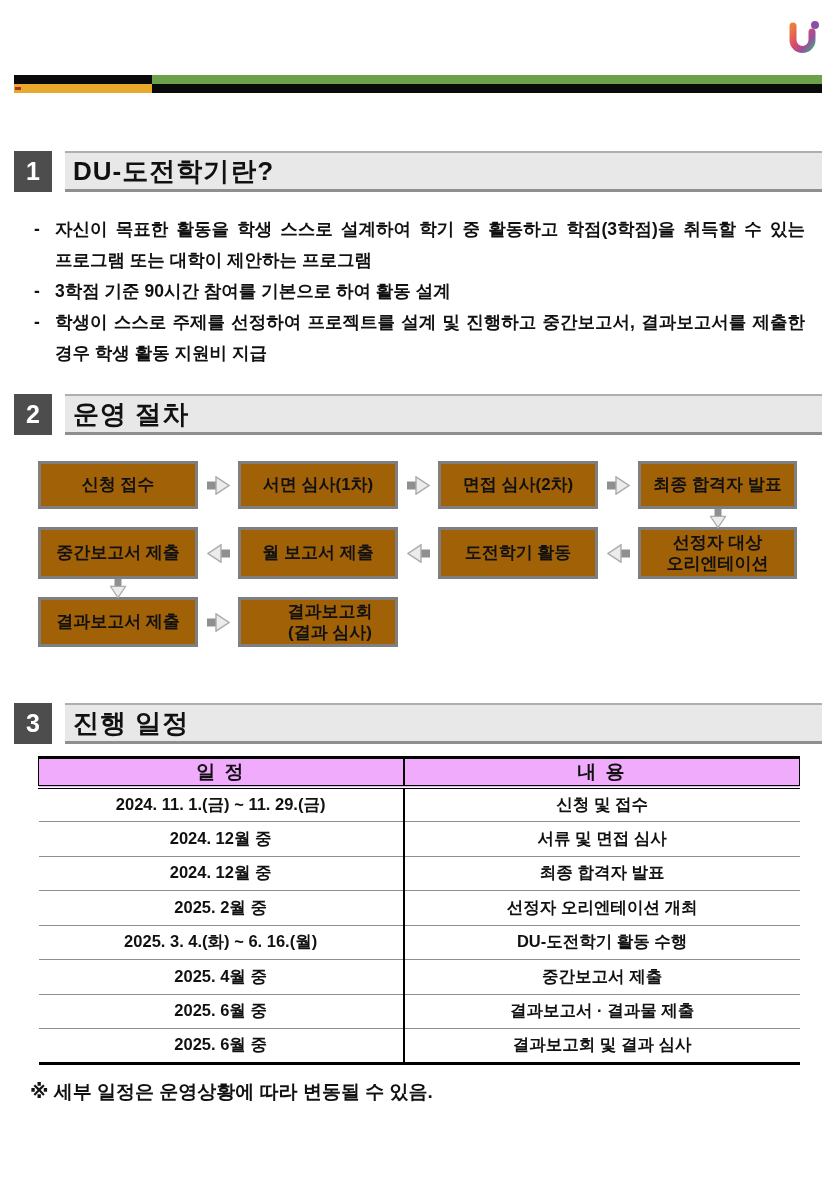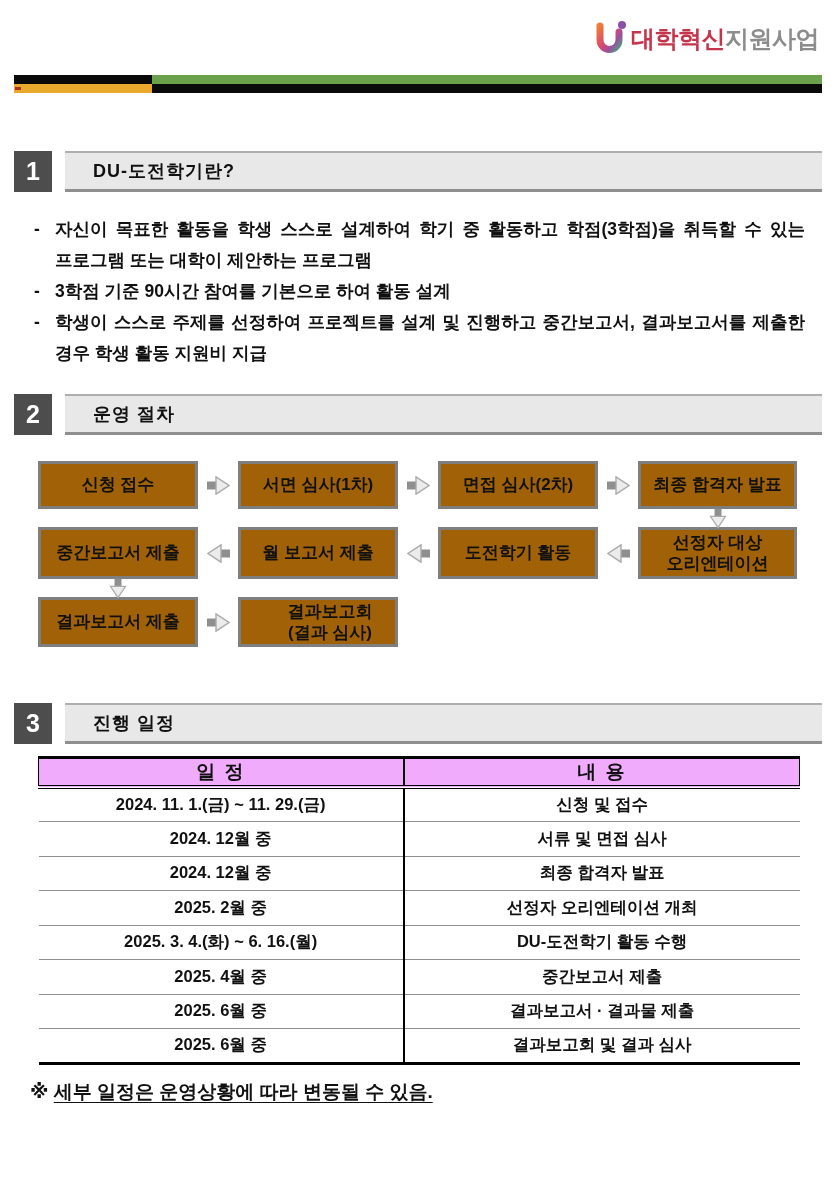--- a/index.html
+++ b/index.html
@@ -22,21 +22,21 @@
   .seg-black2 { flex:1; background:#0a0a0a; }
   .red-dot { position:absolute; left:1px; top:3px; width:6px; height:3px; background:#b03024; }
   .banner-mid { height:71px; background:#efefef; display:flex; align-items:center; justify-content:center; }
   .banner-title { font-size:33px; font-weight:800; color:#0d0d0d; letter-spacing:0; white-space:nowrap; }
 
   
   .sec { display:flex; align-items:stretch; gap:13px; margin-left:14px; margin-right:13px; }
   .sec-num { width:38px; min-height:41px; background:#4d4d4d; color:#fff; font-size:25px; font-weight:700;
              display:flex; align-items:center; justify-content:center; }
   .sec-bar { flex:1; background:#e8e8e8; border-top:2px solid #aeaeae; border-bottom:3px solid #8f8f8f;
-             display:flex; align-items:center; padding-left:28px; font-size:18px; font-weight:800; letter-spacing:1px; }
+             display:flex; align-items:center; padding-left:8px; font-size:26px; font-weight:800; letter-spacing:1px; }
   .sec-1 { margin-top:58px; }
   .sec-2 { margin-top:25px; }
   .sec-3 { margin-top:56px; }
 
   
   .bullets { margin:22px 30px 0 34px; }
   .bullet { display:flex; font-size:17.5px; font-weight:600; line-height:31px; word-break:keep-all; }
   .bullet .dash { width:21px; flex:0 0 21px; }
   .bullet .btxt { flex:1; text-align:justify; }
 
@@ -57,21 +57,21 @@
               height:16px; font-size:19px; font-weight:700; letter-spacing:2px; }
   .sched th:first-child { border-left:1px solid #000; border-right:2px solid #000; width:48%; }
   .sched th:last-child  { border-right:1px solid #000; }
   .sched td { height:34.5px; text-align:center; font-size:16.5px; font-weight:600;
               border-bottom:1px solid #8f8f8f;margin-top:20px; }
   .sched td:first-child { border-right:2px solid #000; }
   .sched tr:last-child td { border-bottom:3px solid #000; }
 
   
   .footnote { margin:14px 0 0 30px; font-size:19px; font-weight:700; }
-  .footnote .fn-text { text-decoration:underline; text-underline-offset:4px;margin-top:48px; }
+  .footnote .fn-text { text-underline-offset:4px;margin-top:48px; }
 </style>
 </head>
 <body>
 
 <div class="page">
 
   <div class="logo">
     <span style="display:inline-flex;">
       <svg width="31" height="38" viewBox="0 0 31 38">
         <defs>
@@ -79,21 +79,20 @@
             <stop offset="0" stop-color="#ee7b3a"></stop>
             <stop offset="0.45" stop-color="#d8486e"></stop>
             <stop offset="0.75" stop-color="#9a4fa0"></stop>
             <stop offset="1" stop-color="#4aa07a"></stop>
           </linearGradient>
         </defs>
         <path d="M5 6 v14 a9.5 9.5 0 0 0 19 0 v-8" fill="none" stroke="url(#ug)" stroke-width="7" stroke-linecap="round"></path>
         <circle cx="27" cy="5" r="4" fill="#8b4fa8"></circle>
       </svg>
     </span>
-    <span class="logo-text"><span class="logo-red">대학혁신</span><span class="logo-gray">지원사업</span></span>
   </div>
 
   <div class="banner">
     <div class="bar">
       <div class="seg-black"></div>
       <div class="seg-green"></div>
     </div>
     <div class="bar">
       <div class="seg-yellow">
         <div class="red-dot"></div>

